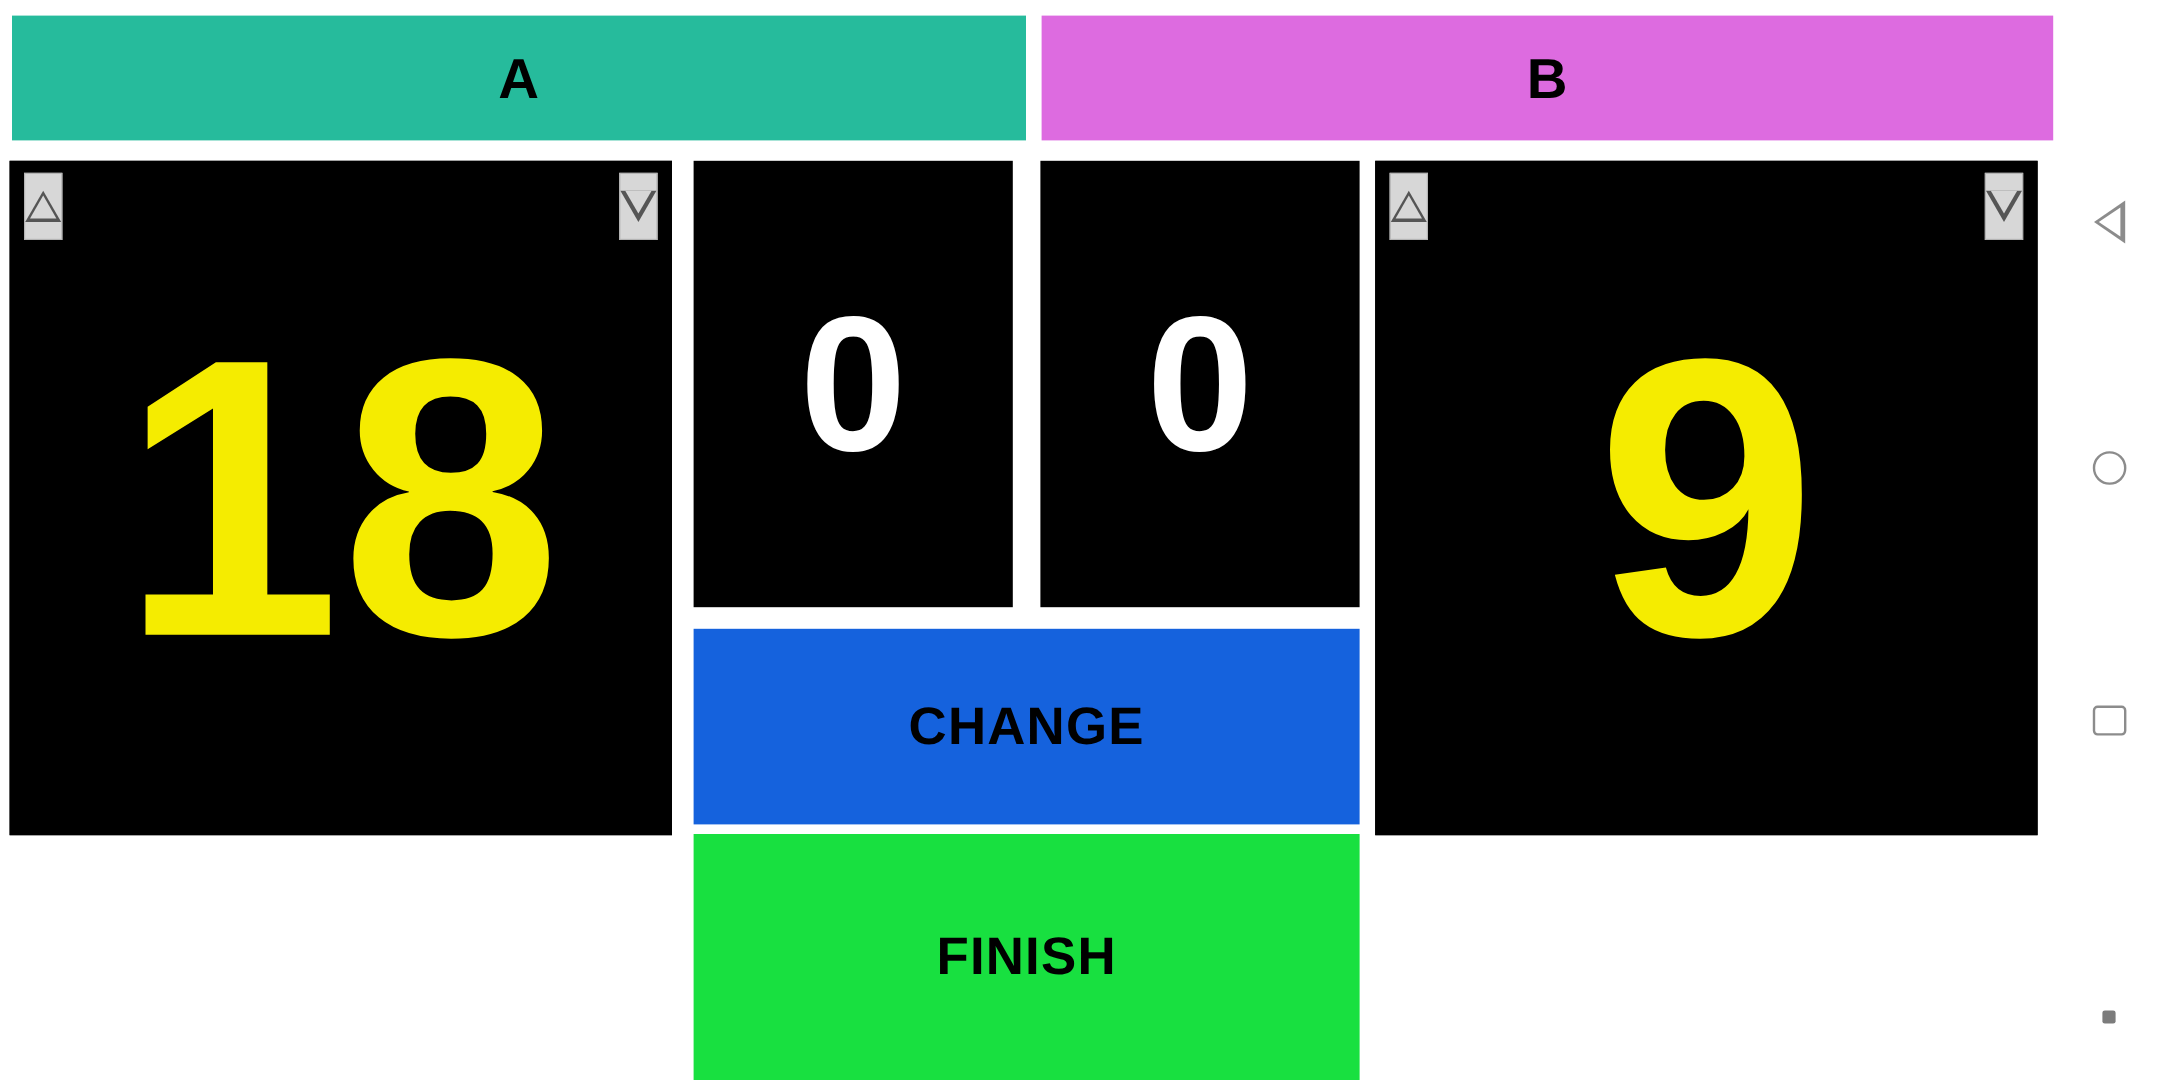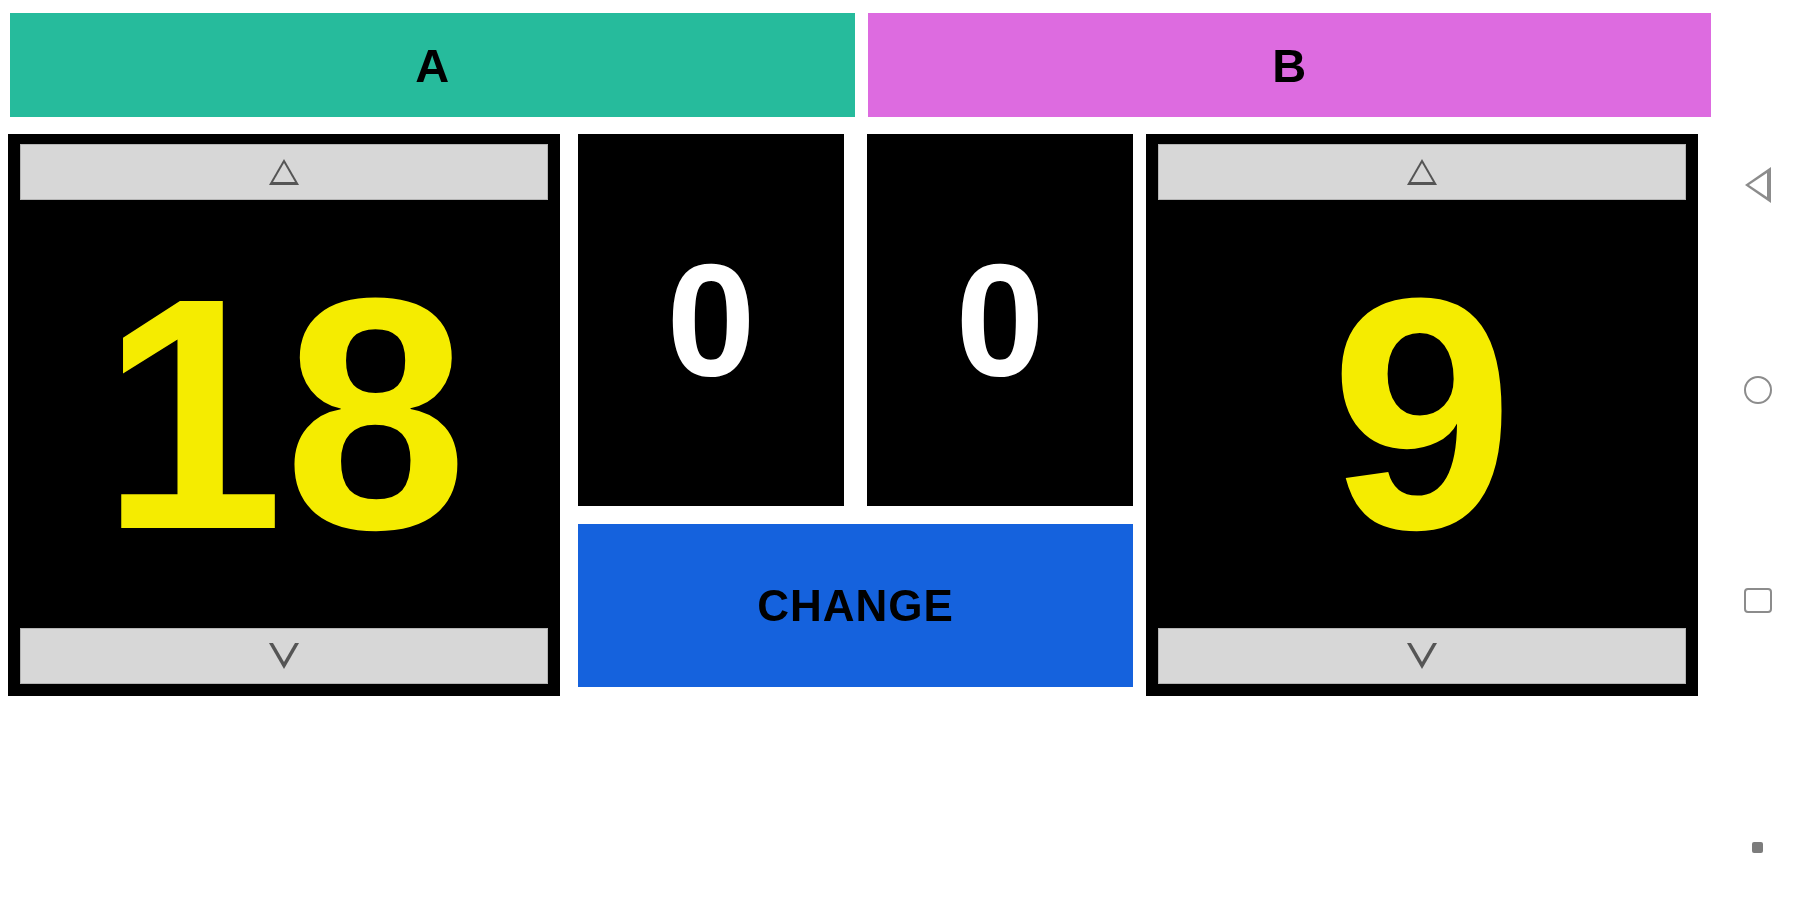--- a/index.html
+++ b/index.html
@@ -49,21 +49,21 @@
 
   
   .score-panel {
     position: absolute;
     top: 134px;
     height: 562px;
     background: #000000;
     border: 4px solid #000000;
     box-sizing: border-box;
     display: flex;
-    flex-direction: column;
+    flex-direction: row;
     justify-content: flex-end;
   }
   #panel-a {
     left: 8px;
     width: 552px;
   }
   #panel-b {
     left: 1146px;
     width: 552px;
   }
@@ -288,20 +288,23 @@
       </div>
       <div class="set-box">
         <span class="set-value">0</span>
       </div>
     </div>
 
     <div id="change-button" class="action-button">
       <span class="action-label">CHANGE</span>
     </div>
 
+    <div id="finish-button" class="action-button">
+      <span class="action-label">FINISH</span>
+    </div>
 
   </div>
 
   <div id="panel-b" class="score-panel">
     <div class="step-button">
       <span class="tri tri-up"></span>
     </div>
     <div class="big-score">9</div>
     <div class="step-button bottom">
       <span class="tri tri-down"></span>

